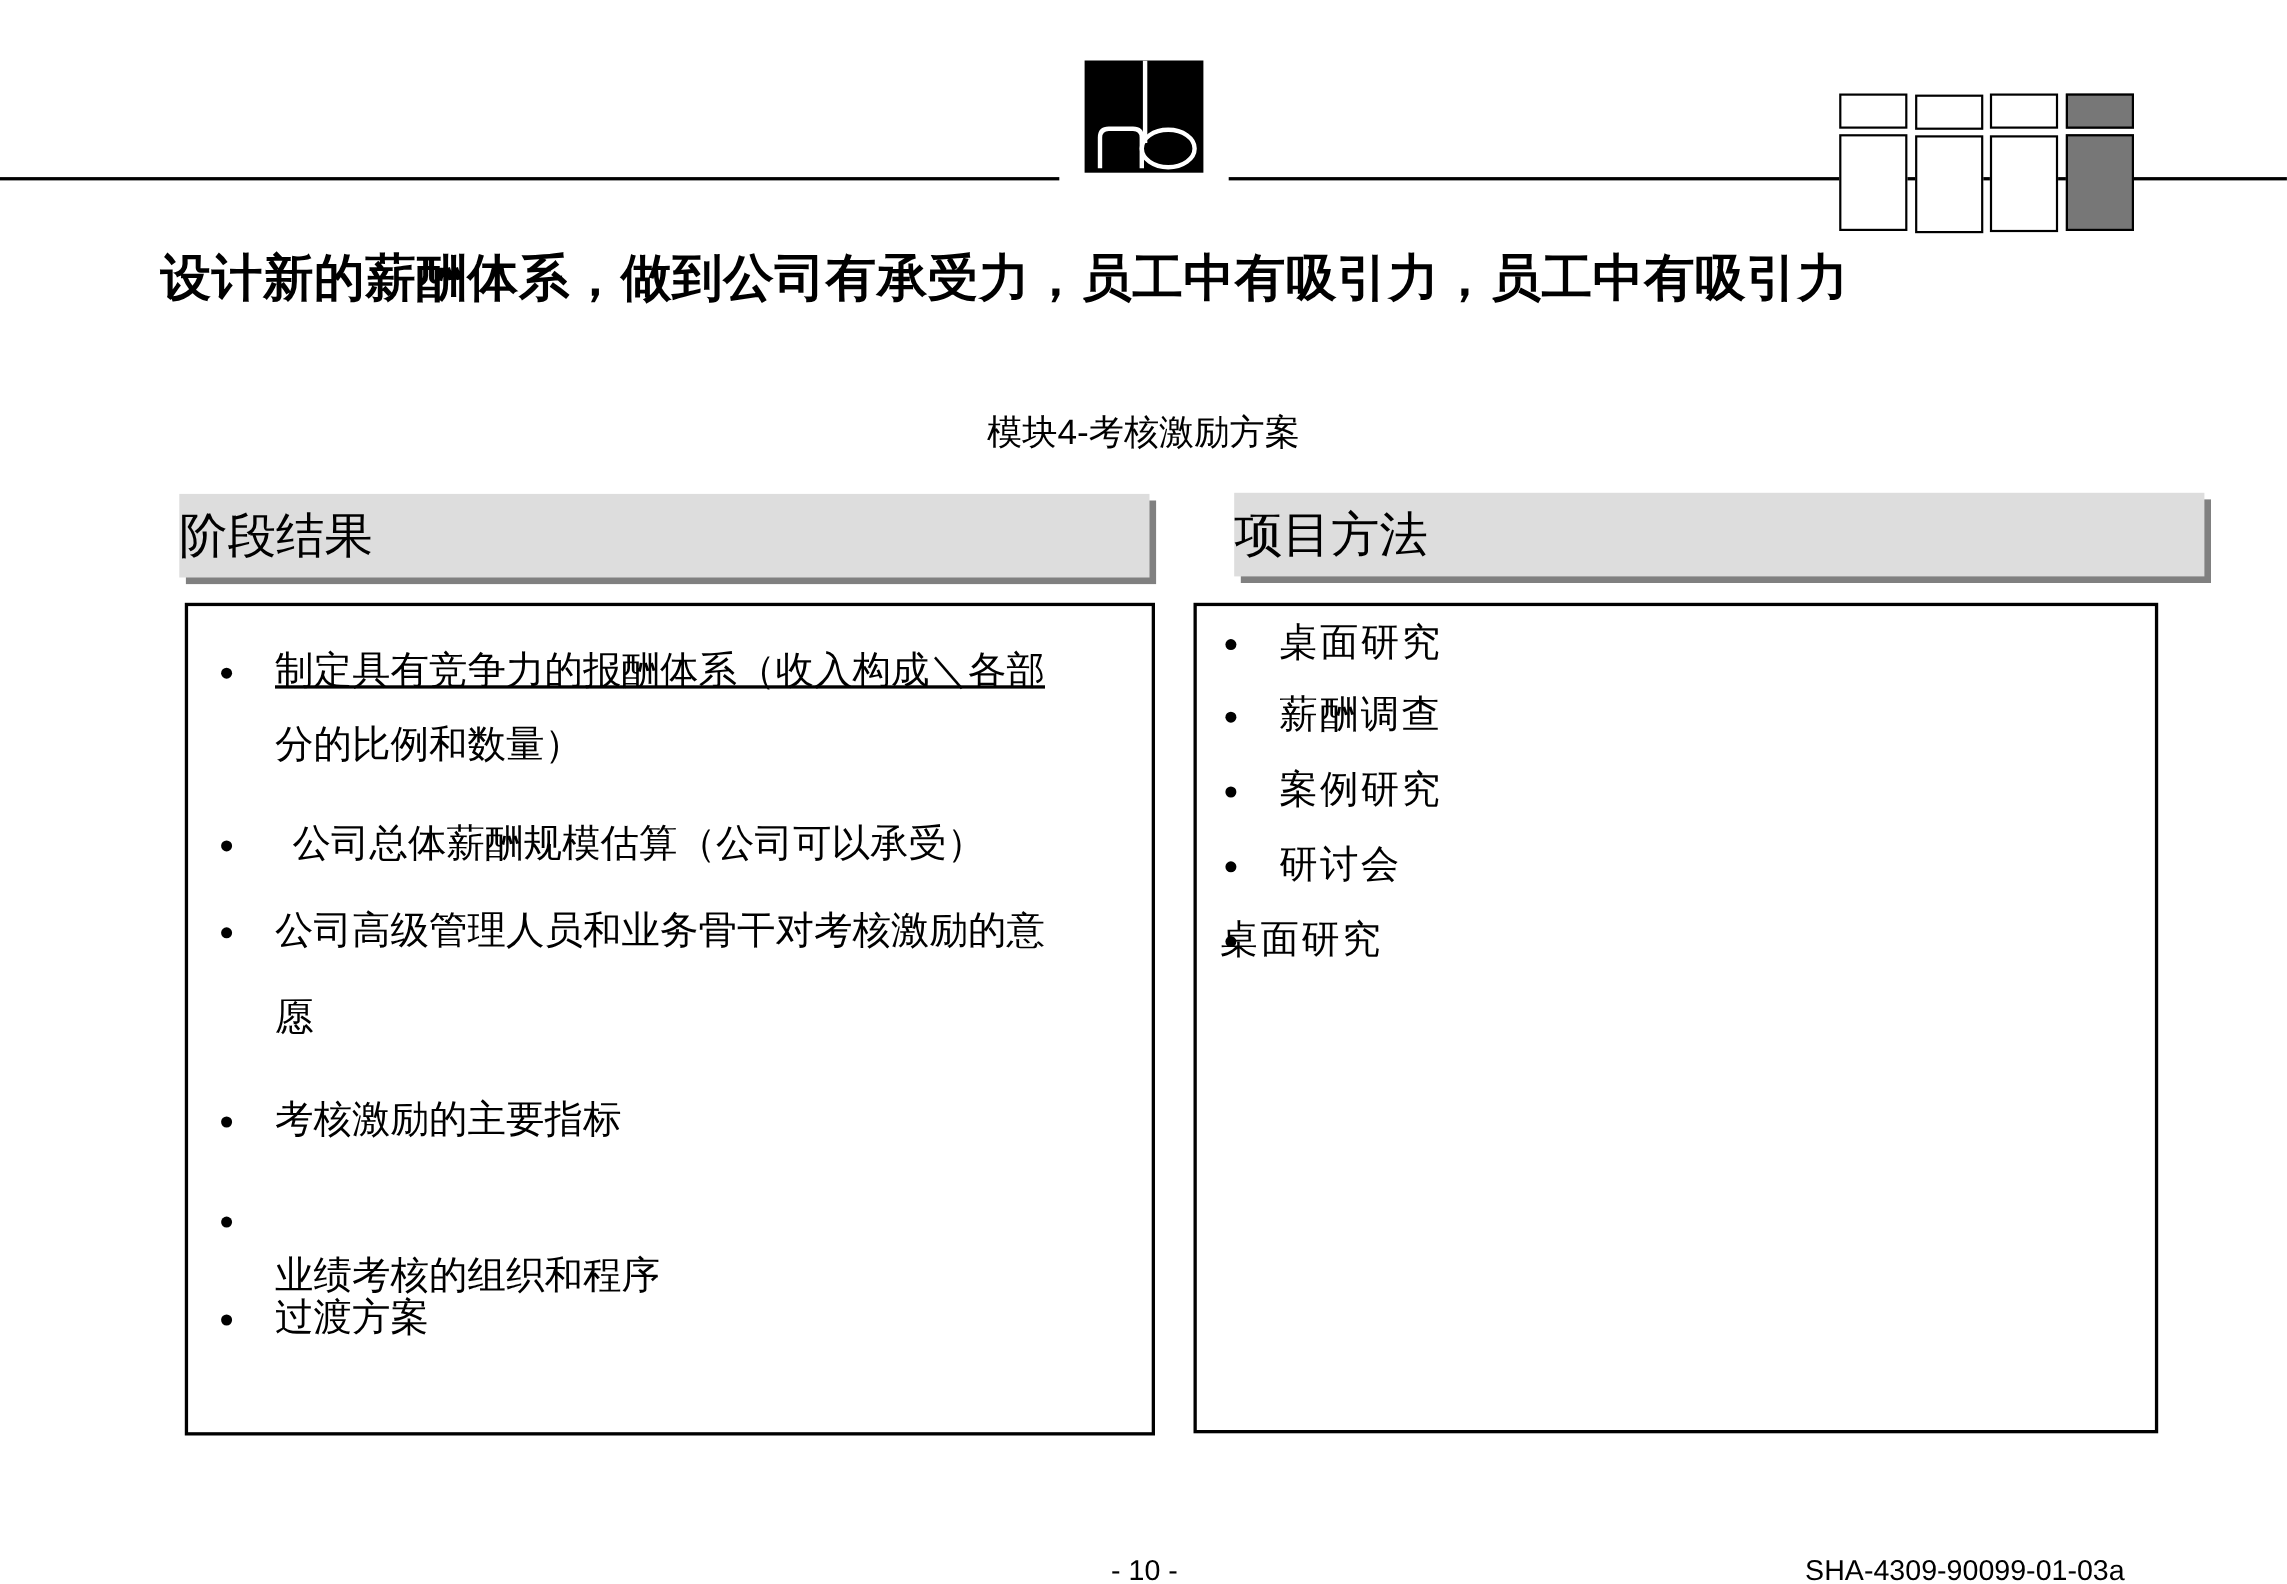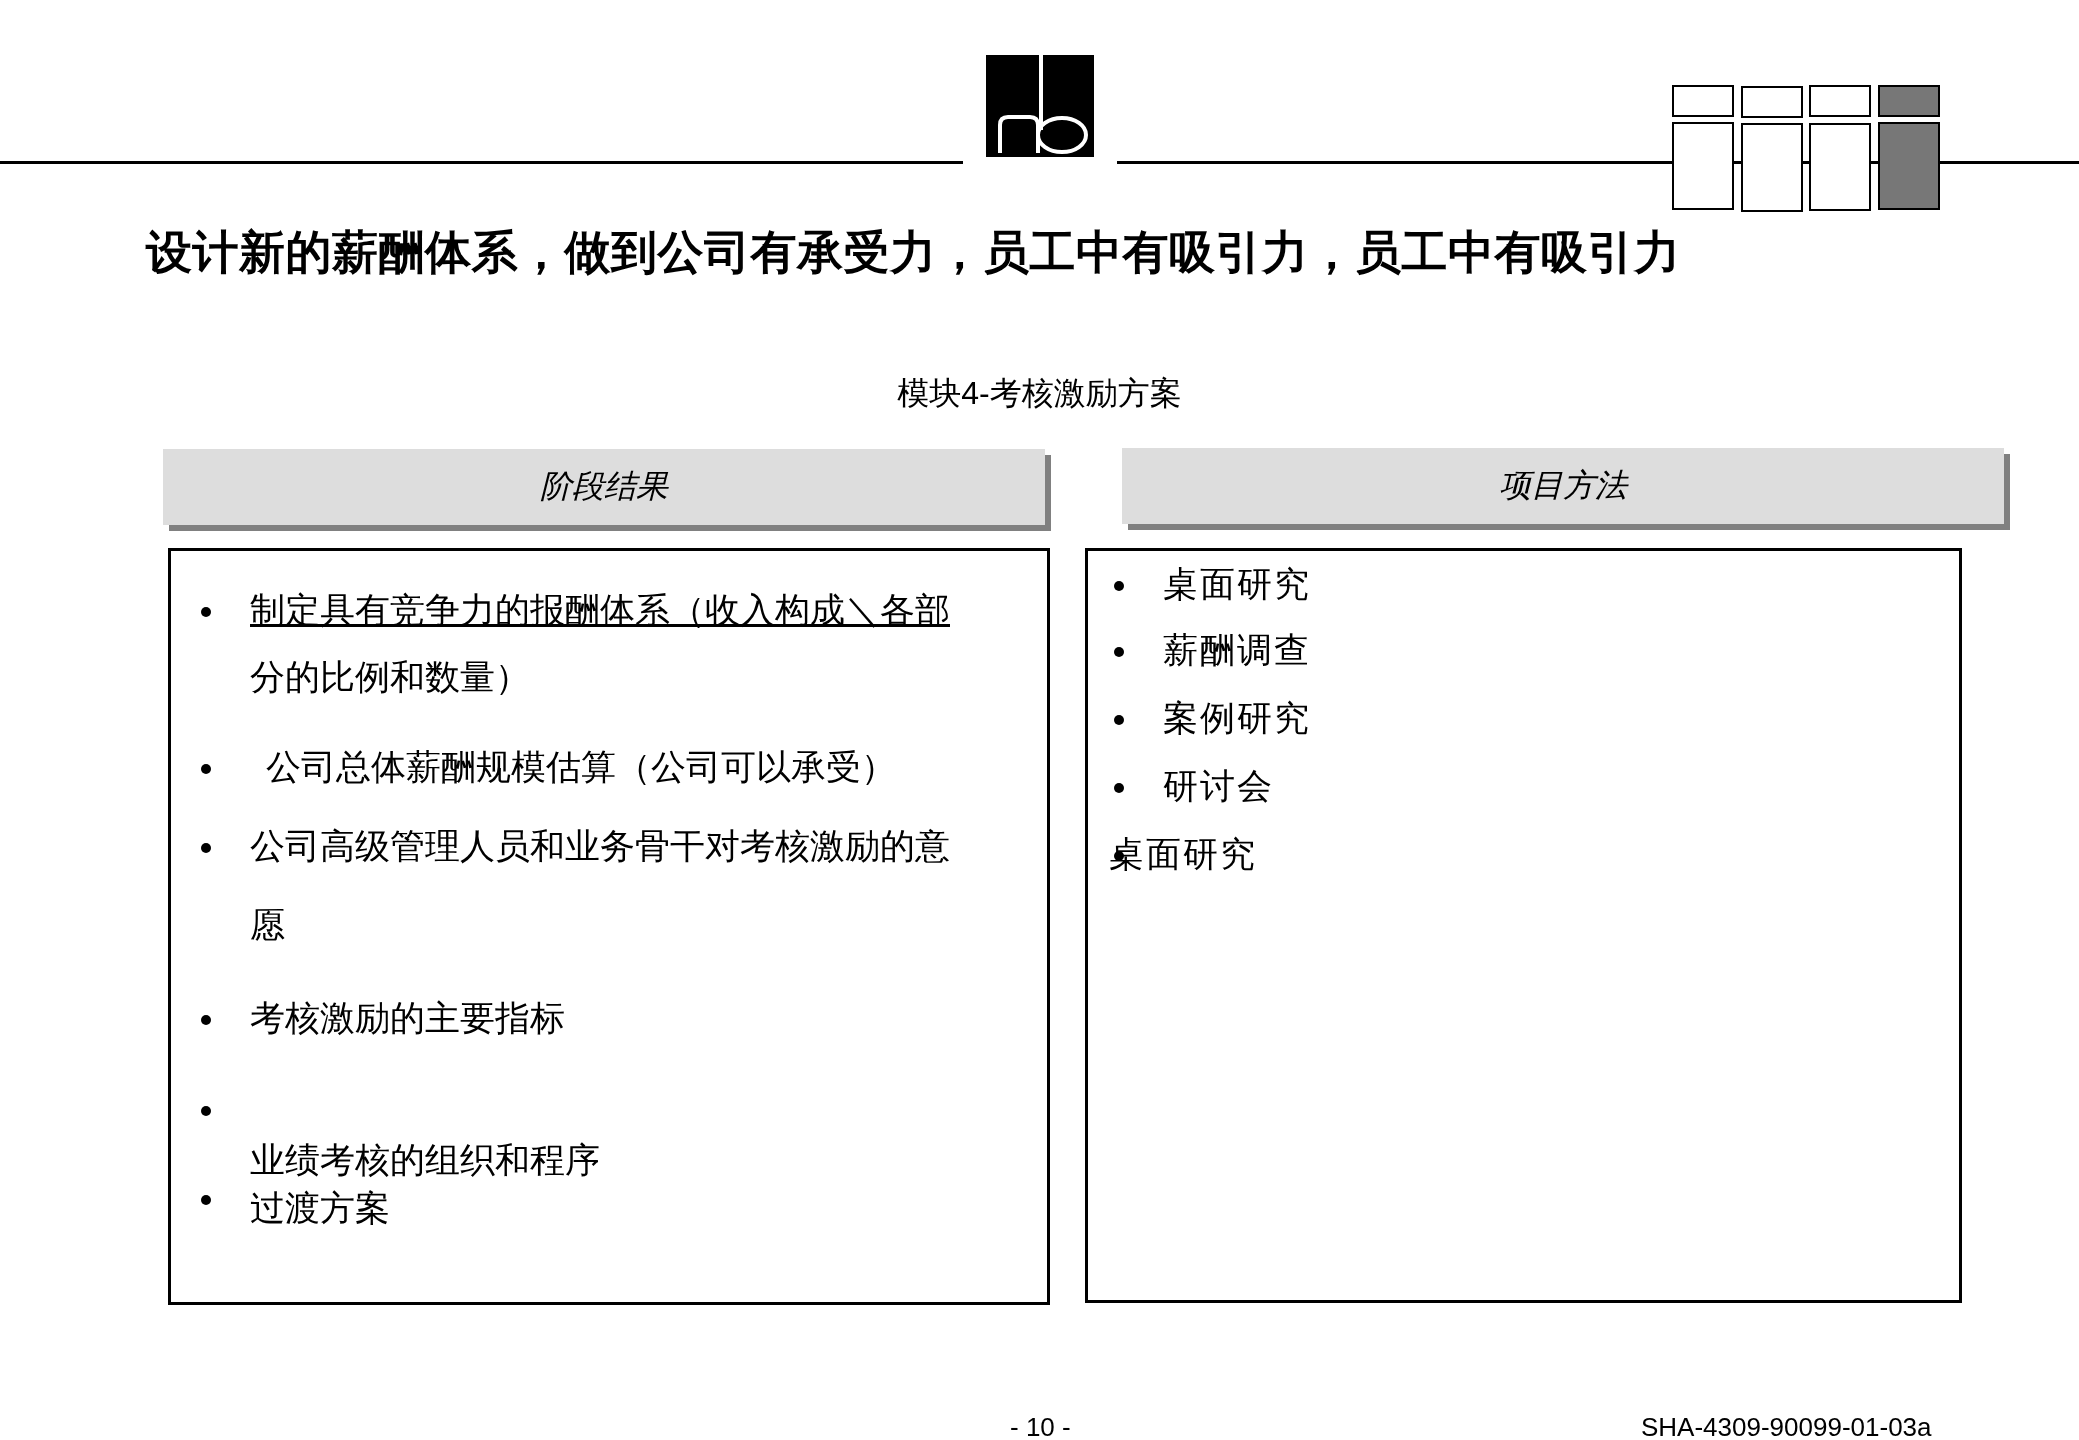--- a/index.html
+++ b/index.html
@@ -7,21 +7,21 @@
          font-family:"Liberation Sans","DejaVu Sans",sans-serif; color:#000; }
   .hline { position:absolute; height:3px; background:#000; top:161px; }
   .logo { position:absolute; left:986px; top:55px; width:108px; height:102px; background:#000; overflow:hidden; }
   .logo .stripe { position:absolute; left:53px; top:0; width:4px; height:75px; background:#fff; }
   .logo svg { position:absolute; left:0; top:0; }
   .sq { position:absolute; border:2px solid #000; background:#fff; box-sizing:border-box; }
   .sq.dark { background:#777777; }
   .title { position:absolute; left:146px; top:222px; font-size:46px; font-weight:bold; letter-spacing:0.5px; white-space:nowrap; }
   .subtitle { position:absolute; left:0; width:2079px; top:372px; text-align:center; font-size:32px; font-weight:normal; }
   .subtitle span { position:relative; left:0; }
-  .hdr { position:absolute; background:#dddddd; box-shadow:6px 6px 0 #808080; display:flex; align-items:center; justify-content:center; font-size:32px; font-family:"DejaVu Sans",sans-serif;font-style:italic; }
+  .hdr { position:absolute; background:#dddddd; box-shadow:6px 6px 0 #808080; display:flex; align-items:center; font-size:44px; font-family:"DejaVu Sans",sans-serif; }
   .box { position:absolute; border:3px solid #000; box-sizing:border-box; background:#fff; }
   .item { position:absolute; font-size:35px; font-family:"DejaVu Serif","Liberation Serif",serif; line-height:1; white-space:nowrap; }
   .bullet { position:absolute; width:10px; height:10px; border-radius:50%; background:#000; }
   .footer { position:absolute; top:1412px; font-size:26px; font-family:"Liberation Sans",sans-serif; }
 </style>
 </head>
 <body>
 
 <div class="hline" style="left:0; width:963px;"></div>
 <div class="hline" style="left:1117px; width:962px;"></div>
@@ -66,21 +66,21 @@
   <div class="item" style="left:250px; top:829px;">公司高级管理人员和业务骨干对考核激励的意</div>
   <div class="item" style="left:250px; top:908px;">愿</div>
 
   <div class="bullet" style="left:201px; top:1015px;"></div>
   <div class="item" style="left:250px; top:1001px;">考核激励的主要指标</div>
 
   <div class="bullet" style="left:201px; top:1106px;"></div>
   <div class="item" style="left:250px; top:1143px;">业绩考核的组织和程序</div>
 
   <div class="bullet" style="left:201px; top:1195px;"></div>
-  <div class="item" style="left:250px; top:1181px;margin-top:10px;">过渡方案</div>
+  <div class="item" style="left:250px; top:1181px;">过渡方案</div>
 </div>
 
 <div class="hdr" style="left:1080px; top:448px; width:882px; height:76px;margin-left:42px;">
   <span>项目方法</span>
 </div>
 <div class="box" style="left:1085px; top:548px; width:877px; height:755px;"></div>
 
 <div>
   <div class="bullet" style="left:1114px; top:581px;"></div>
   <div class="item" style="left:1163px; top:567px; letter-spacing:2px;">桌面研究</div>

